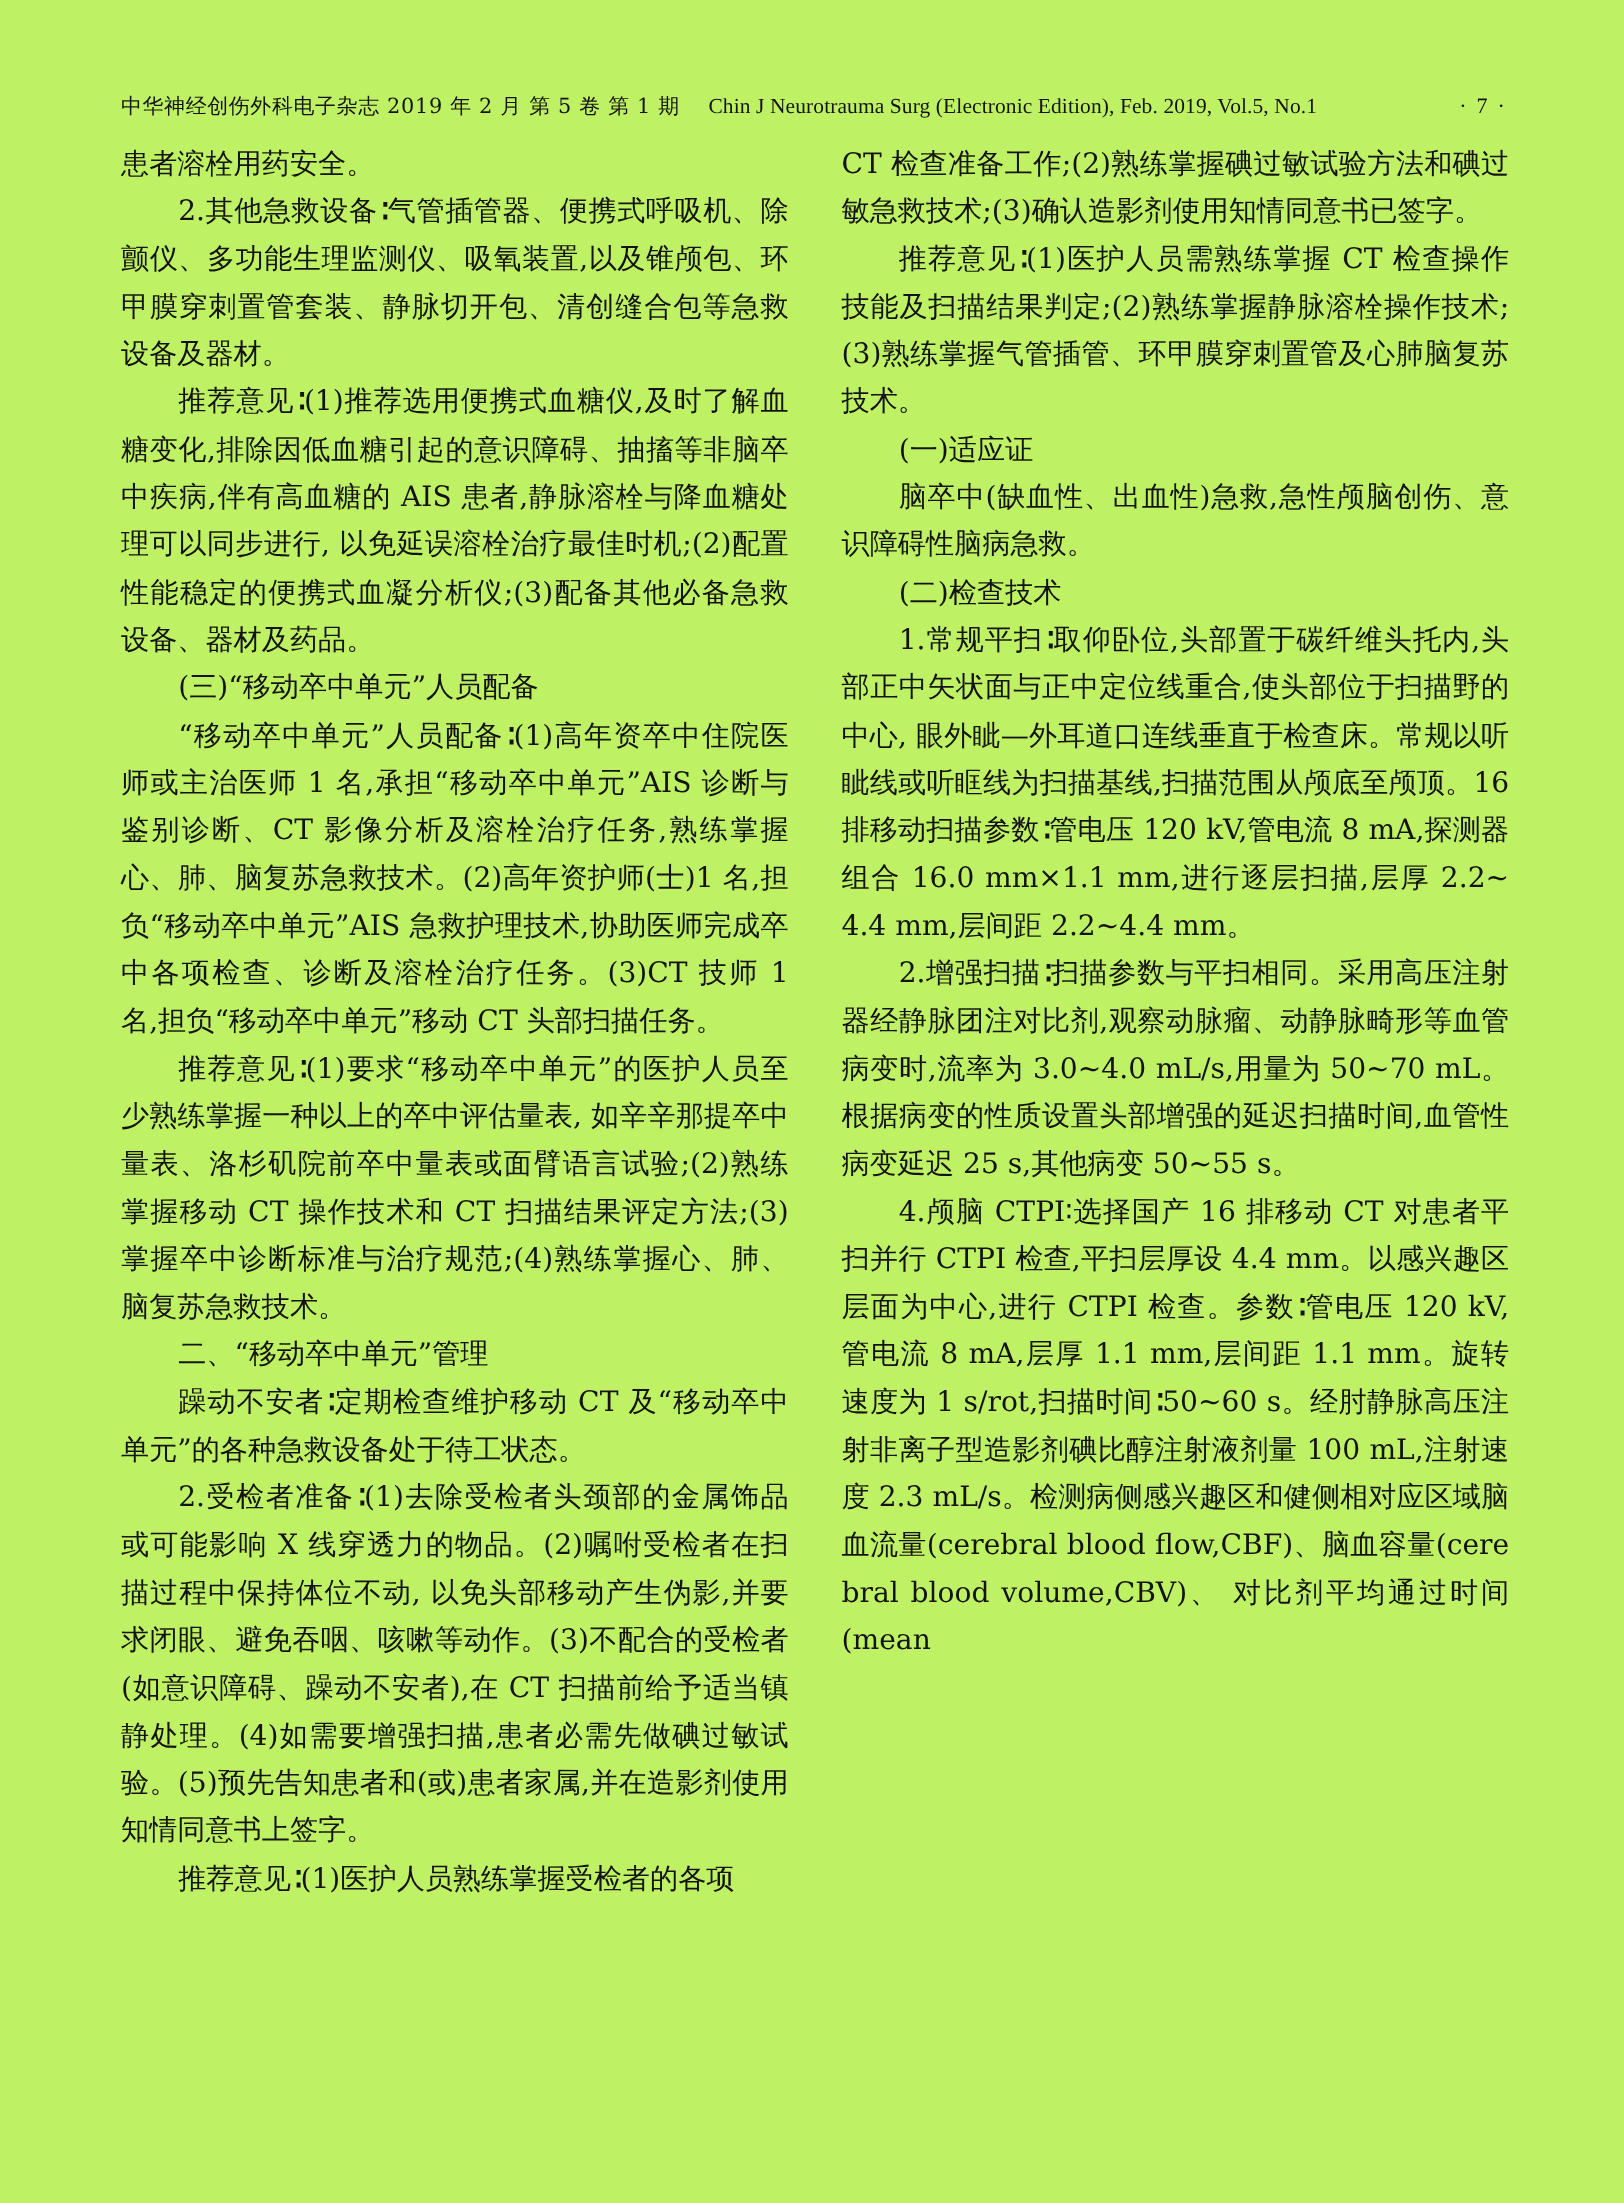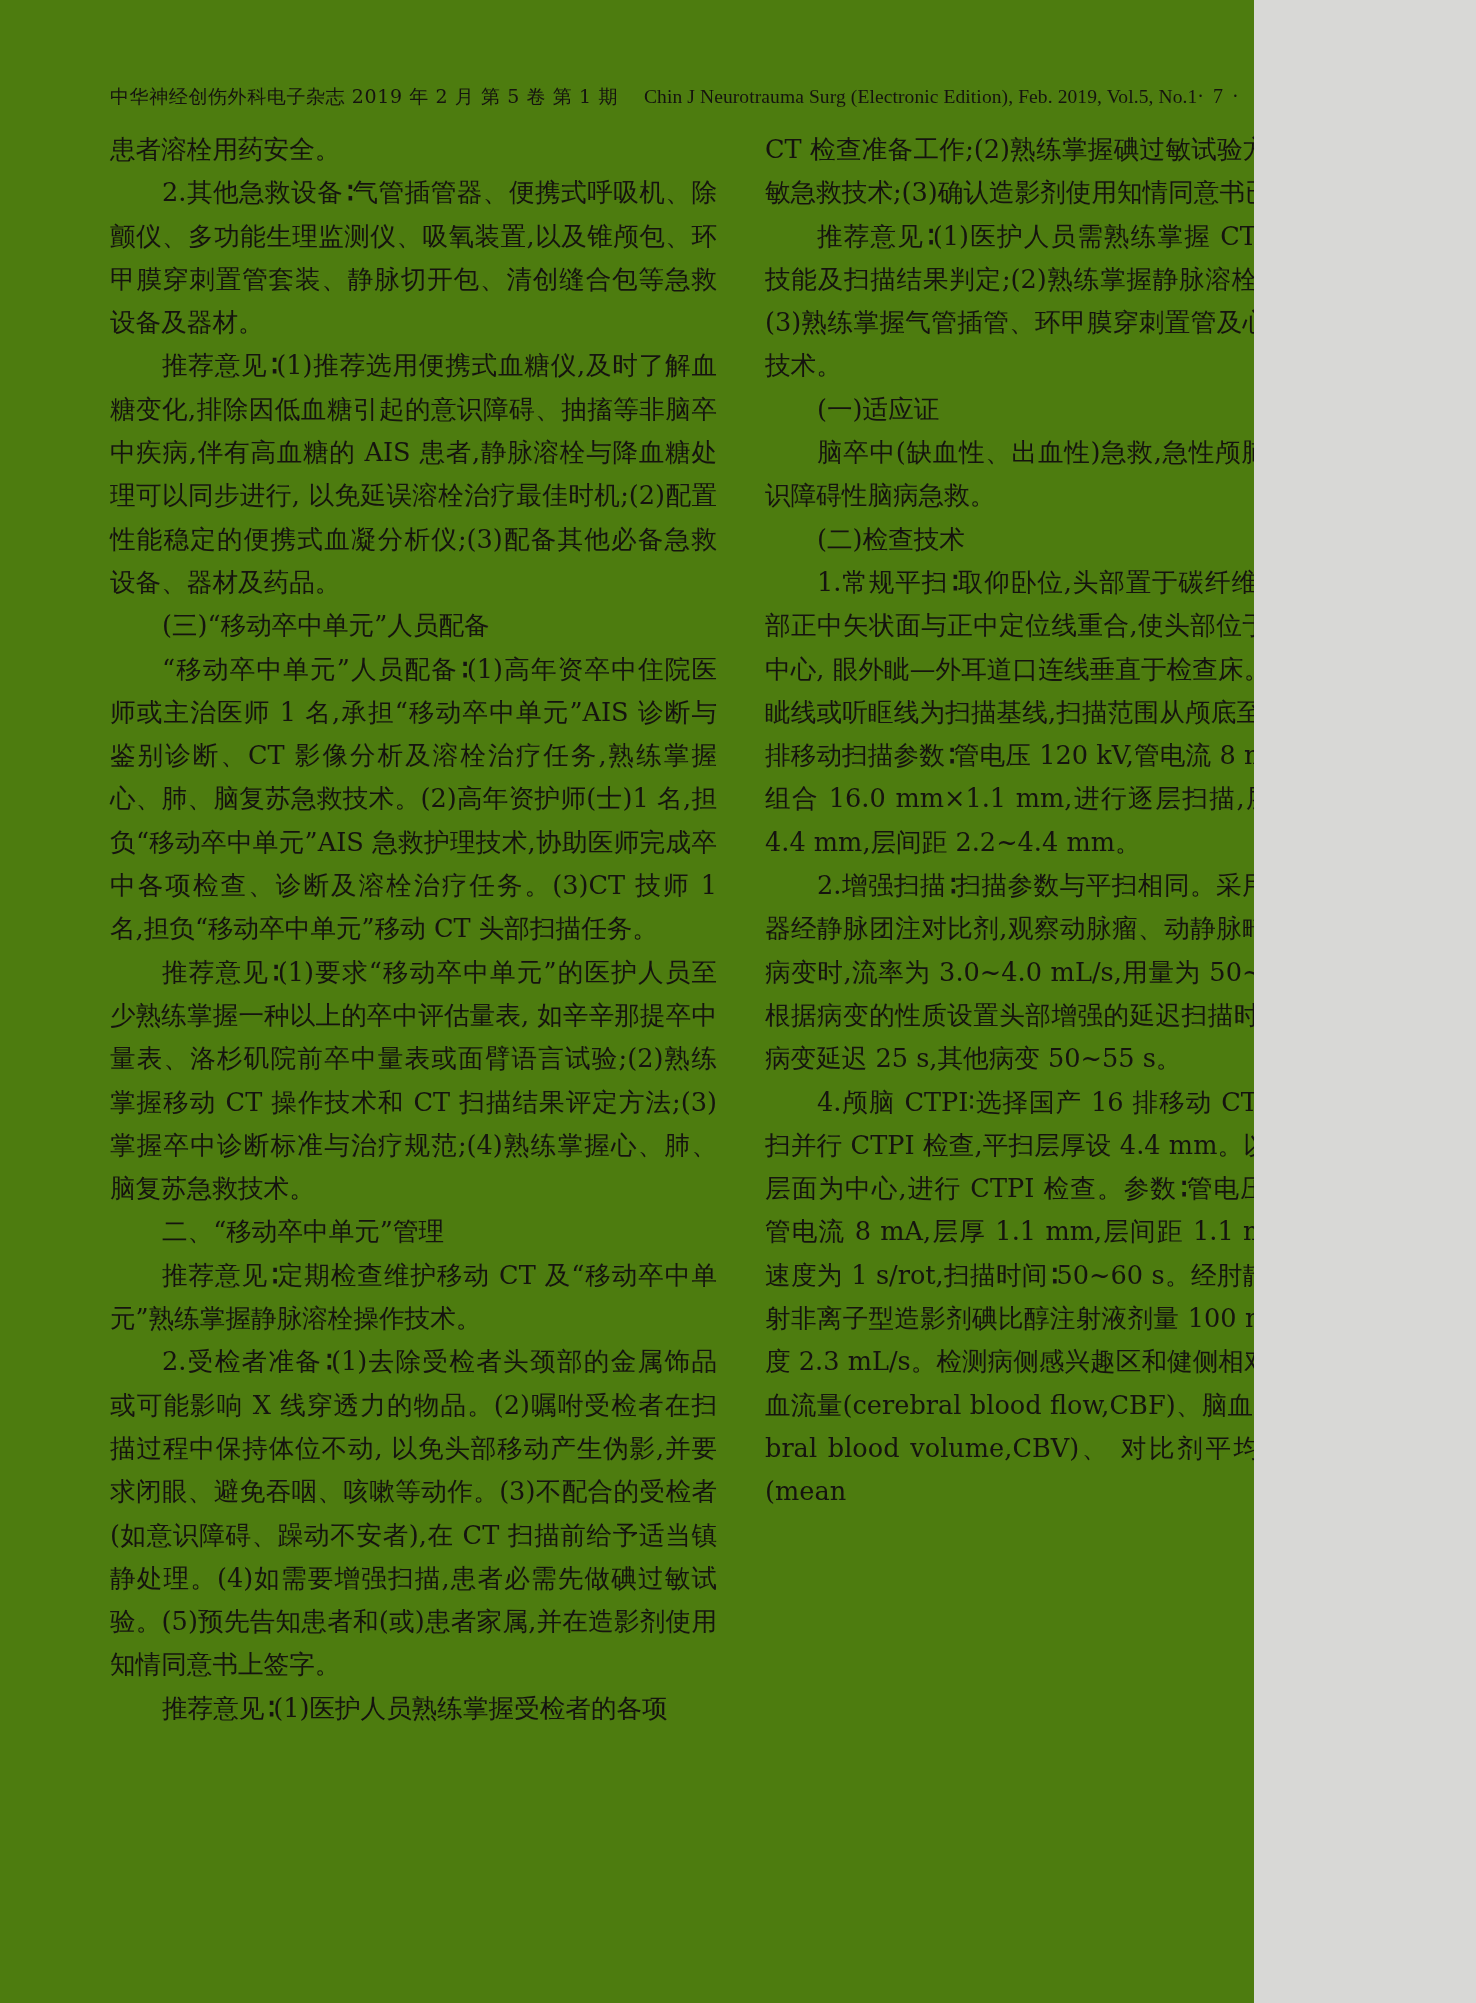--- a/index.html
+++ b/index.html
@@ -1,23 +1,23 @@
 <!DOCTYPE html>
 <html><head>
 <meta charset="utf-8">
 <style>
   html, body {
     margin: 0;
     padding: 0;
     background: #d8d8d6;
   }
   .page {
-    width: 1254px;
+    width: 1476px;
     height: 2003px;
-    background: #4d7c0f;
+    background: #bef264;
     position: relative;
     box-sizing: border-box;
     font-family: "Liberation Serif", "DejaVu Serif", serif;
     color: #15130f;
     overflow: hidden;
   }
   
   .runhead {
     position: absolute;
     top: 84px;
@@ -96,21 +96,21 @@
   <div class="cols">
 
     <div class="col">
       <p class="para">患者溶栓用药安全。</p>
       <p class="para indent">2.其他急救设备∶气管插管器、便携式呼吸机、除颤仪、多功能生理监测仪、吸氧装置,以及锥颅包、环甲膜穿刺置管套装、静脉切开包、清创缝合包等急救设备及器材。</p>
       <p class="para indent">推荐意见∶(1)推荐选用便携式血糖仪,及时了解血糖变化,排除因低血糖引起的意识障碍、抽搐等非脑卒中疾病,伴有高血糖的 AIS 患者,静脉溶栓与降血糖处理可以同步进行, 以免延误溶栓治疗最佳时机;(2)配置性能稳定的便携式血凝分析仪;(3)配备其他必备急救设备、器材及药品。</p>
       <p class="para indent">(三)“移动卒中单元”人员配备</p>
       <p class="para indent">“移动卒中单元”人员配备∶(1)高年资卒中住院医师或主治医师 1 名,承担“移动卒中单元”AIS 诊断与鉴别诊断、CT 影像分析及溶栓治疗任务,熟练掌握心、肺、脑复苏急救技术。(2)高年资护师(士)1 名,担负“移动卒中单元”AIS 急救护理技术,协助医师完成卒中各项检查、诊断及溶栓治疗任务。(3)CT 技师 1 名,担负“移动卒中单元”移动 CT 头部扫描任务。</p>
       <p class="para indent">推荐意见∶(1)要求“移动卒中单元”的医护人员至少熟练掌握一种以上的卒中评估量表, 如辛辛那提卒中量表、洛杉矶院前卒中量表或面臂语言试验;(2)熟练掌握移动 CT 操作技术和 CT 扫描结果评定方法;(3)掌握卒中诊断标准与治疗规范;(4)熟练掌握心、肺、脑复苏急救技术。</p>
       <p class="para indent">二、“移动卒中单元”管理</p>
-      <p class="para indent">推荐意见∶定期检查维护移动 CT 及“移动卒中单元”熟练掌握静脉溶栓操作技术。</p>
+      <p class="para indent">躁动不安者∶定期检查维护移动 CT 及“移动卒中单元”的各种急救设备处于待工状态。</p>
       <p class="para indent">2.受检者准备∶(1)去除受检者头颈部的金属饰品或可能影响 X 线穿透力的物品。(2)嘱咐受检者在扫描过程中保持体位不动, 以免头部移动产生伪影,并要求闭眼、避免吞咽、咳嗽等动作。(3)不配合的受检者(如意识障碍、躁动不安者),在 CT 扫描前给予适当镇静处理。(4)如需要增强扫描,患者必需先做碘过敏试验。(5)预先告知患者和(或)患者家属,并在造影剂使用知情同意书上签字。</p>
       <p class="para indent">推荐意见∶(1)医护人员熟练掌握受检者的各项</p>
     </div>
 
     <div class="col">
       <p class="para">CT 检查准备工作;(2)熟练掌握碘过敏试验方法和碘过敏急救技术;(3)确认造影剂使用知情同意书已签字。</p>
       <p class="para indent">推荐意见∶(1)医护人员需熟练掌握 CT 检查操作技能及扫描结果判定;(2)熟练掌握静脉溶栓操作技术;(3)熟练掌握气管插管、环甲膜穿刺置管及心肺脑复苏技术。</p>
       <p class="para indent">(一)适应证</p>
       <p class="para indent">脑卒中(缺血性、出血性)急救,急性颅脑创伤、意识障碍性脑病急救。</p>
       <p class="para indent">(二)检查技术</p>

